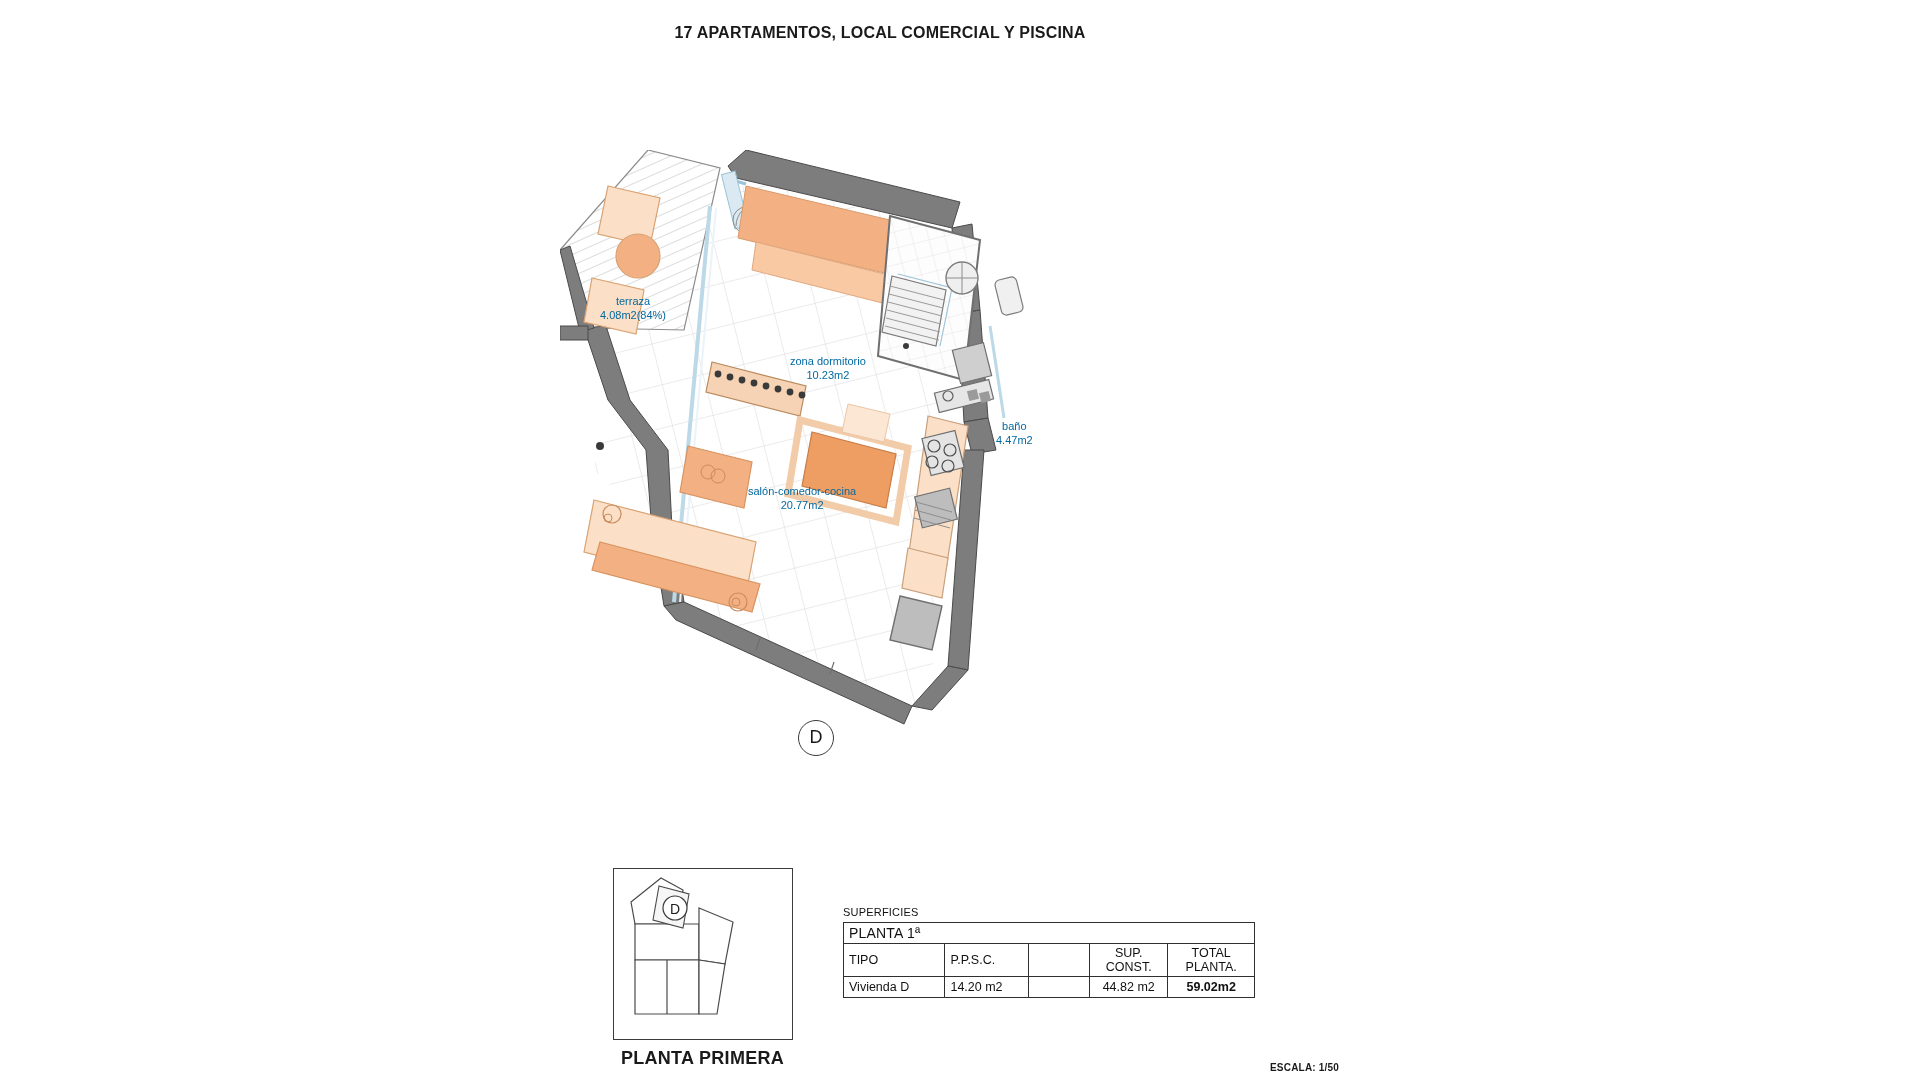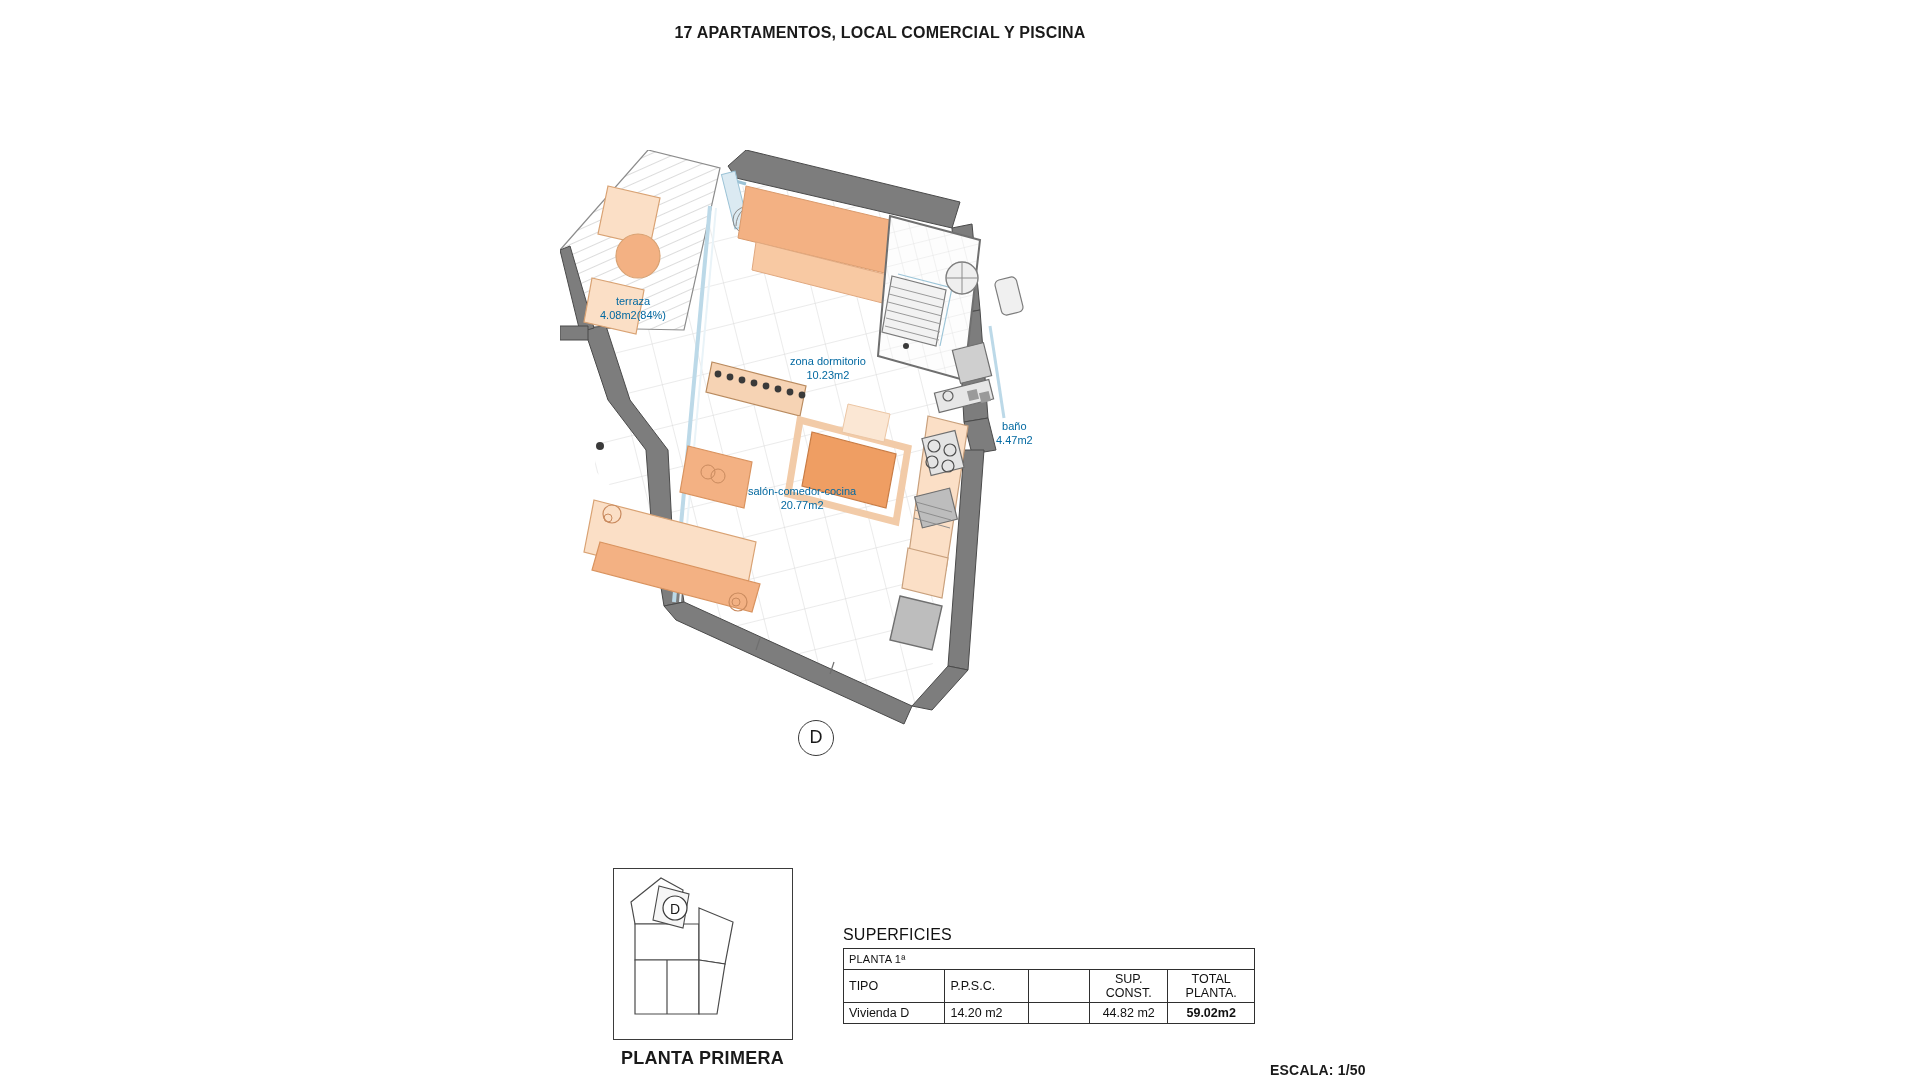--- a/index.html
+++ b/index.html
@@ -79,57 +79,56 @@
   }
 
   
   .surfaces {
     position: absolute;
     left: 843px;
     top: 906px;
     width: 415px;
   }
   .surfaces-title {
-    font-size: 16px;
+    font-size: 11px;
     letter-spacing: 0.2px;
     margin-bottom: 4px;
     color: #111;
-    margin-top: 20px;
   }
   table.surf {
     border-collapse: collapse;
     width: 412px;
     font-size: 12.5px;
     color: #111;
   }
   table.surf td {
     border: 1px solid #2f2f2f;
     padding: 2px 5px;
     height: 16px;
     line-height: 14px;
   }
   td.floor-name {
-    font-size: 11px;
+    font-size: 14px;
     letter-spacing: 0.2px;
     padding: 2px 6px;
     height: 19px;
   }
   .col-tipo   { width: 112px; }
   .col-ppsc   { width: 86px;  }
   .col-blank  { width: 76px;  }
   .col-sup    { width: 78px;  text-align: center; }
   .col-total  { width: 88px;  text-align: center; }
   .cell-c { text-align: center; }
   .cell-b { font-weight: bold; text-align: center; }
 
   .scale-note {
     position: absolute;
     left: 1270px;
     top: 1062px;
-    font-size: 14px;
+    font-size: 10px;
     font-weight: bold;
     letter-spacing: 0.2px;
     text-align: right;
   }
 
   
   .door-tag {
     position: absolute;
     left: 238px;
     top: 570px;

